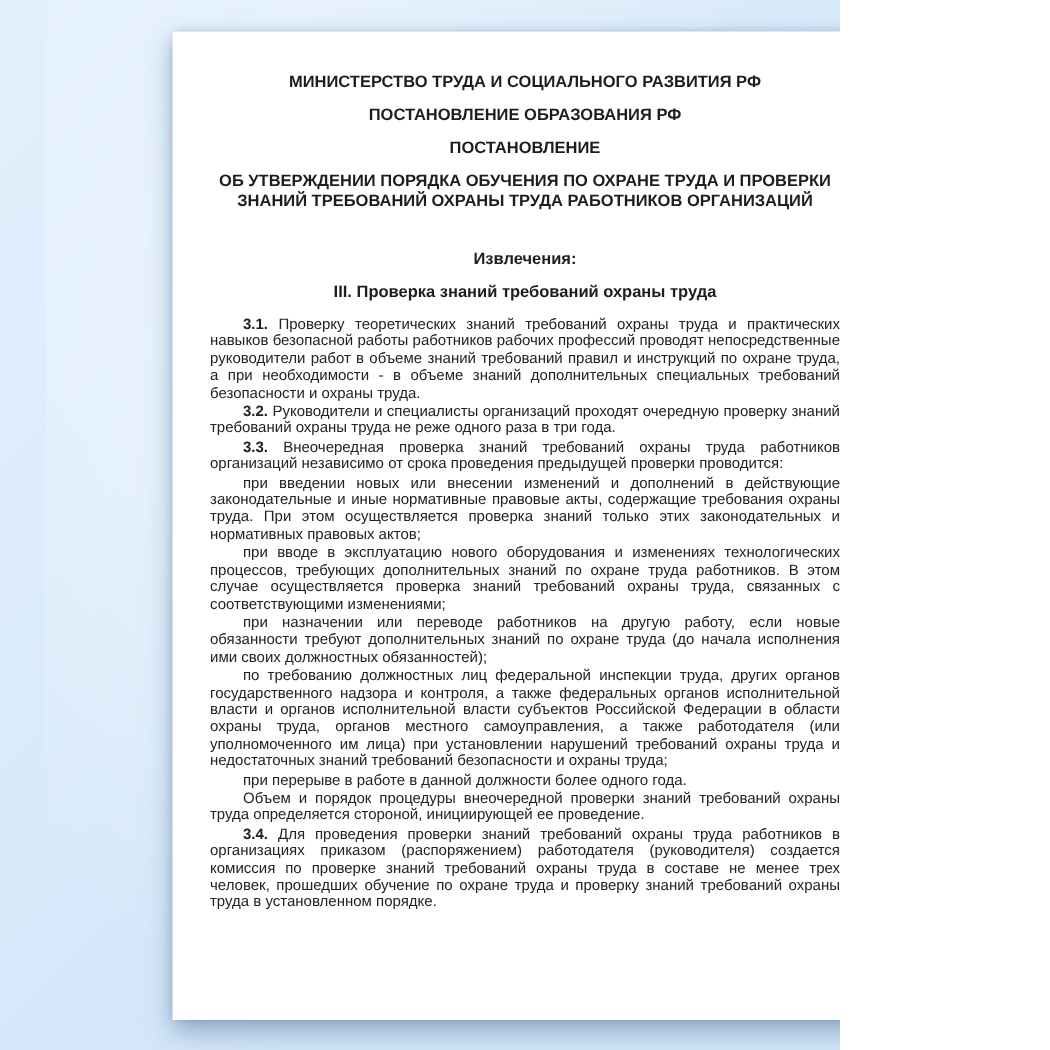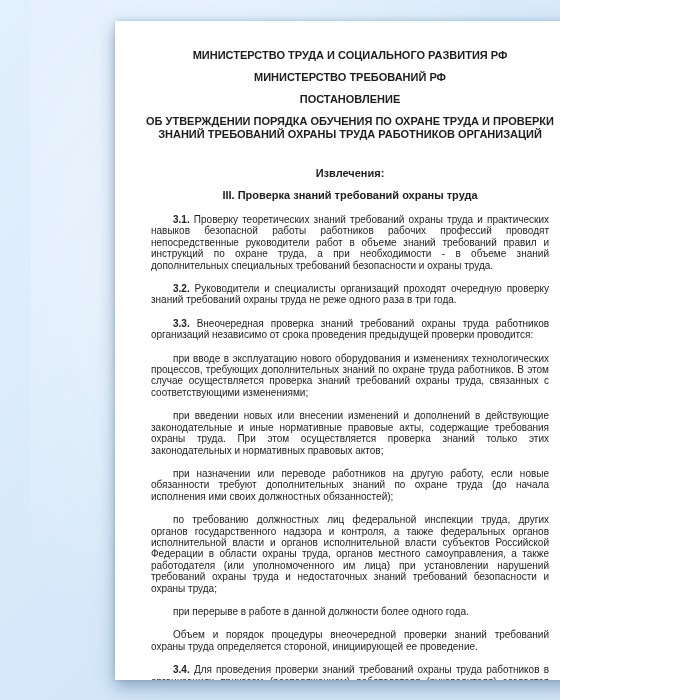--- a/index.html
+++ b/index.html
@@ -39,48 +39,48 @@
   }
   .doc-header{
     text-align:center;
     font-weight:bold;
     font-size:11px;
     line-height:13px;
   }
   .doc-header > div{margin:0 0 9px 0;}
   .doc-header .title{margin-bottom:26px;}
   .doc-body p{
-    margin:12px;
+    margin:1px;
     font-size:10px;
     line-height:11.4px;
     text-align:justify;
     text-indent:22px;
     color:#222;
   }
   .doc-body b{font-weight:bold;}
 </style>
 </head>
 <body>
 
 <div class="scene">
   <div class="page">
     <div class="doc-header">
       <div>МИНИСТЕРСТВО ТРУДА И СОЦИАЛЬНОГО РАЗВИТИЯ РФ</div>
-      <div>МИНИСТЕРСТВО ТРЕБОВАНИЙ РФ</div>
+      <div>ПОСТАНОВЛЕНИЕ ОБРАЗОВАНИЯ РФ</div>
       <div>ПОСТАНОВЛЕНИЕ</div>
       <div class="title">ОБ УТВЕРЖДЕНИИ ПОРЯДКА ОБУЧЕНИЯ ПО ОХРАНЕ ТРУДА И ПРОВЕРКИ ЗНАНИЙ ТРЕБОВАНИЙ ОХРАНЫ ТРУДА РАБОТНИКОВ ОРГАНИЗАЦИЙ</div>
       <div>Извлечения:</div>
       <div>III. Проверка знаний требований охраны труда</div>
     </div>
     <div class="doc-body">
         <p><b>3.1. </b>Проверку теоретических знаний требований охраны труда и практических навыков безопасной работы работников рабочих профессий проводят непосредственные руководители работ в объеме знаний требований правил и инструкций по охране труда, а при необходимости - в объеме знаний дополнительных специальных требований безопасности и охраны труда.</p>
         <p><b>3.2. </b>Руководители и специалисты организаций проходят очередную проверку знаний требований охраны труда не реже одного раза в три года.</p>
         <p><b>3.3. </b>Внеочередная проверка знаний требований охраны труда работников организаций независимо от срока проведения предыдущей проверки проводится:</p>
+        <p>при введении новых или внесении изменений и дополнений в действующие законодательные и иные нормативные правовые акты, содержащие требования охраны труда. При этом осуществляется проверка знаний только этих законодательных и нормативных правовых актов;</p>
         <p>при вводе в эксплуатацию нового оборудования и изменениях технологических процессов, требующих дополнительных знаний по охране труда работников. В этом случае осуществляется проверка знаний требований охраны труда, связанных с соответствующими изменениями;</p>
-        <p>при введении новых или внесении изменений и дополнений в действующие законодательные и иные нормативные правовые акты, содержащие требования охраны труда. При этом осуществляется проверка знаний только этих законодательных и нормативных правовых актов;</p>
         <p>при назначении или переводе работников на другую работу, если новые обязанности требуют дополнительных знаний по охране труда (до начала исполнения ими своих должностных обязанностей);</p>
         <p>по требованию должностных лиц федеральной инспекции труда, других органов государственного надзора и контроля, а также федеральных органов исполнительной власти и органов исполнительной власти субъектов Российской Федерации в области охраны труда, органов местного самоуправления, а также работодателя (или уполномоченного им лица) при установлении нарушений требований охраны труда и недостаточных знаний требований безопасности и охраны труда;</p>
         <p>при перерыве в работе в данной должности более одного года.</p>
         <p>Объем и порядок процедуры внеочередной проверки знаний требований охраны труда определяется стороной, инициирующей ее проведение.</p>
         <p><b>3.4. </b>Для проведения проверки знаний требований охраны труда работников в организациях приказом (распоряжением) работодателя (руководителя) создается комиссия по проверке знаний требований охраны труда в составе не менее трех человек, прошедших обучение по охране труда и проверку знаний требований охраны труда в установленном порядке.</p>
       </div>
   </div>
 </div>
 
 </body></html>

